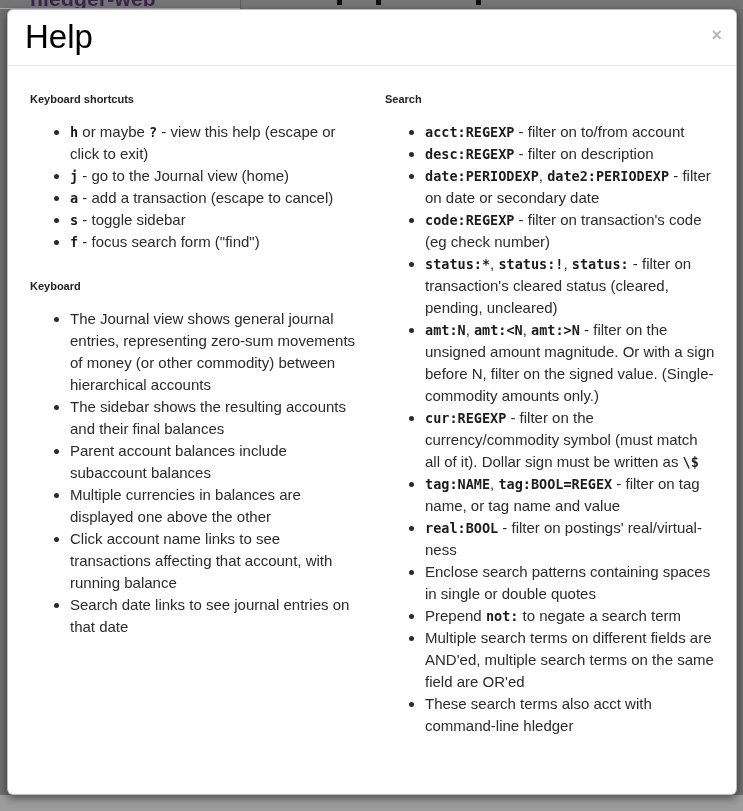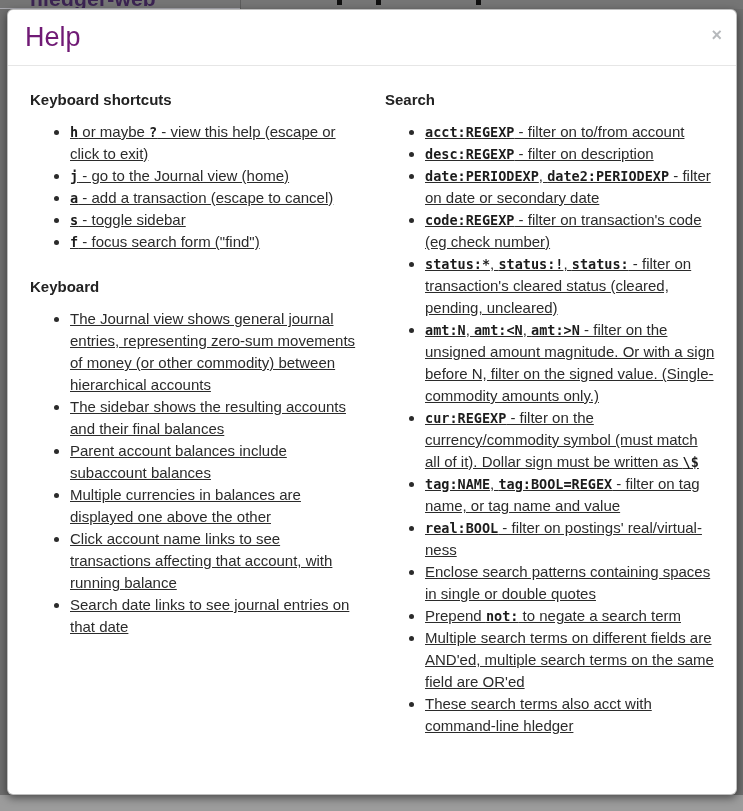--- a/index.html
+++ b/index.html
@@ -38,42 +38,42 @@
     border:1px solid rgba(0,0,0,.25);
     box-shadow:0 3px 9px rgba(0,0,0,.5);
     box-sizing:border-box;z-index:2;
   }
   .modal-header{
     position:relative;
     padding:13px 16px 14px 17px;
     border-bottom:1px solid #e6e6e6;
   }
   .modal-title{
-    margin:0;font-size:27px;font-weight:400;color:#701a75;line-height:28px;
+    margin:0;font-size:33px;font-weight:400;color:#000000;line-height:28px;
   }
   .close-btn{
     position:absolute;top:18px;right:14px;
     font-size:18px;font-weight:bold;color:#b6b9bc;line-height:14px;
     cursor:pointer;border:none;background:none;padding:0;
     font-family:"Liberation Sans",sans-serif;
   }
   .modal-body{
     display:flex;gap:24px;
     padding:24px 20px 28px 22px;
     box-sizing:border-box;
   }
   .col{width:340px;}
   .section-heading{
-    margin:0;font-size:15px;font-weight:bold;color:#222222;line-height:19px;
+    margin:0;font-size:11px;font-weight:bold;color:#222222;line-height:19px;
   }
   .help-list{
     margin:12px 0 24px 0;padding-left:40px;
     font-size:15px;line-height:22px;color:#2b2b2b;
   }
-  .help-list li{margin:0;padding:0;text-decoration:underline;}
+  .help-list li{margin:0;padding:0;}
   .help-list code{
     font-family:"DejaVu Sans Mono","Liberation Mono",monospace;
     font-weight:bold;font-size:13.5px;color:#1c1c1c;
     background:none;padding:0;
   }
 </style>
 </head>
 <body>
 
 <div class="top-strip">

